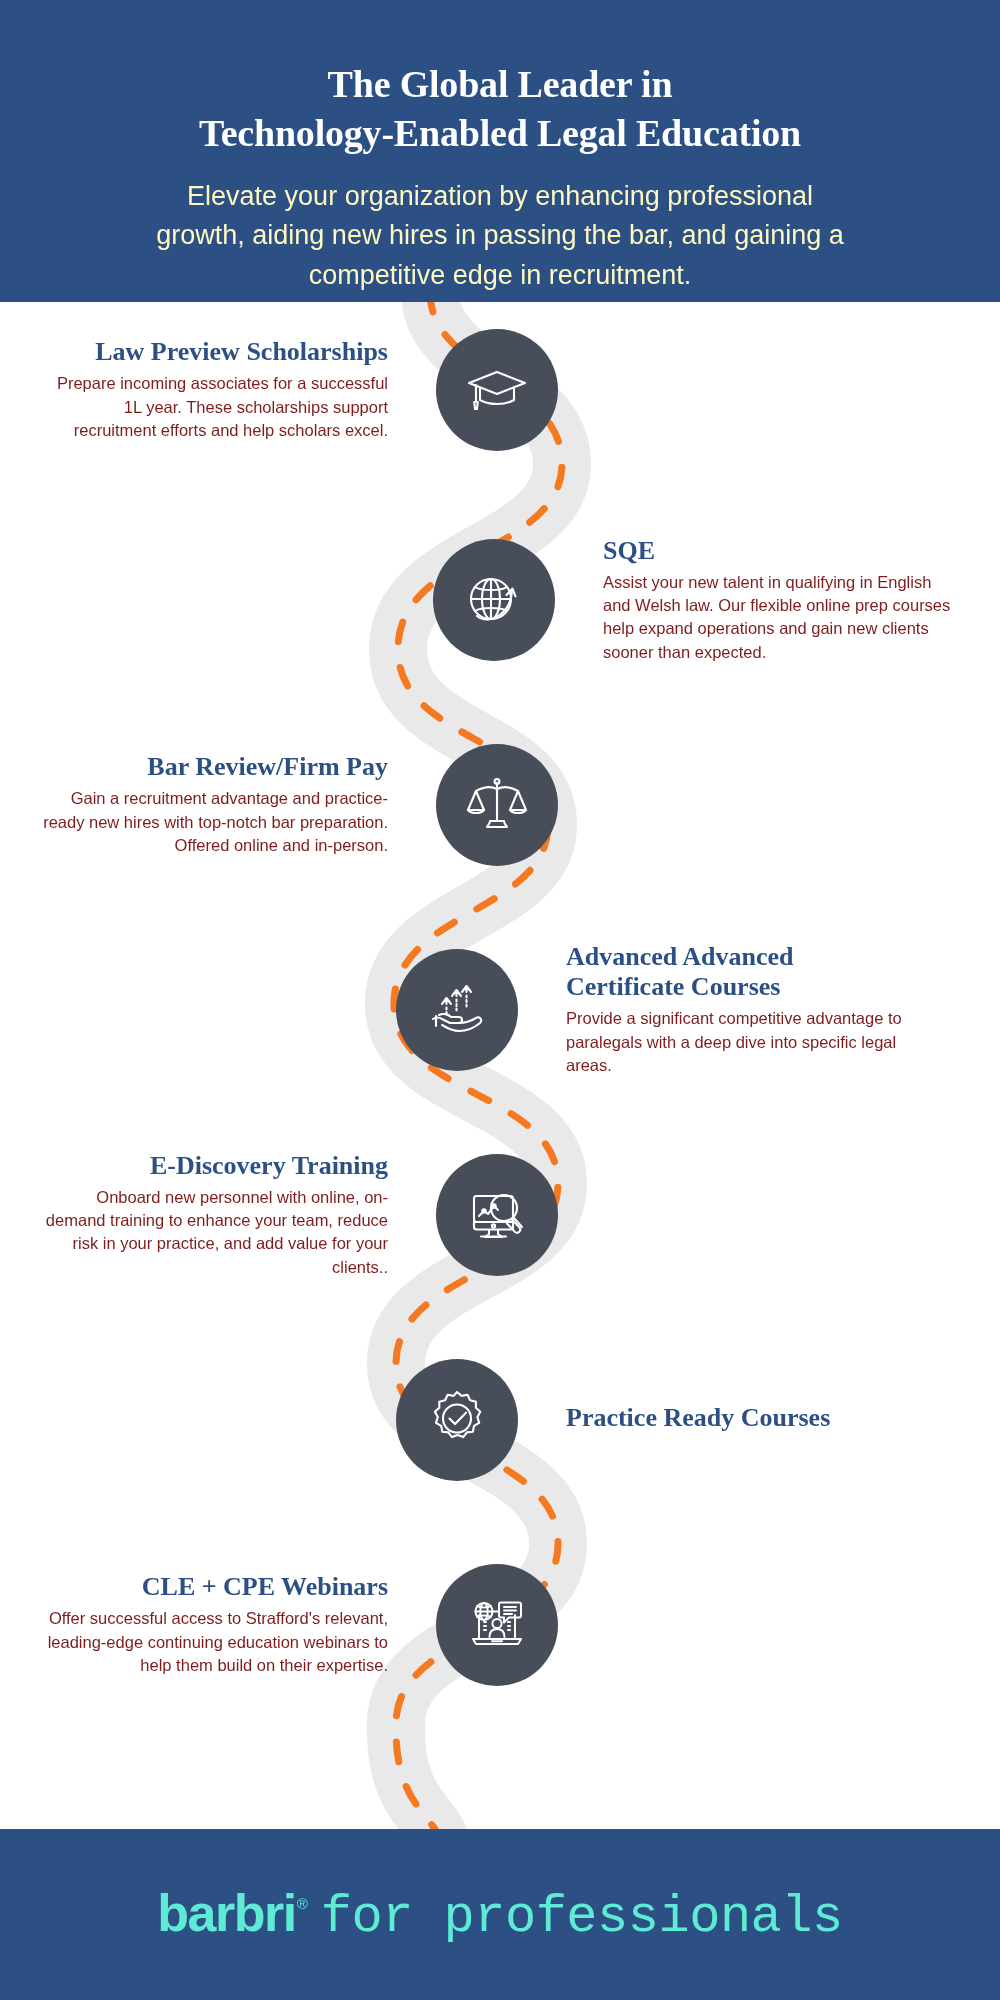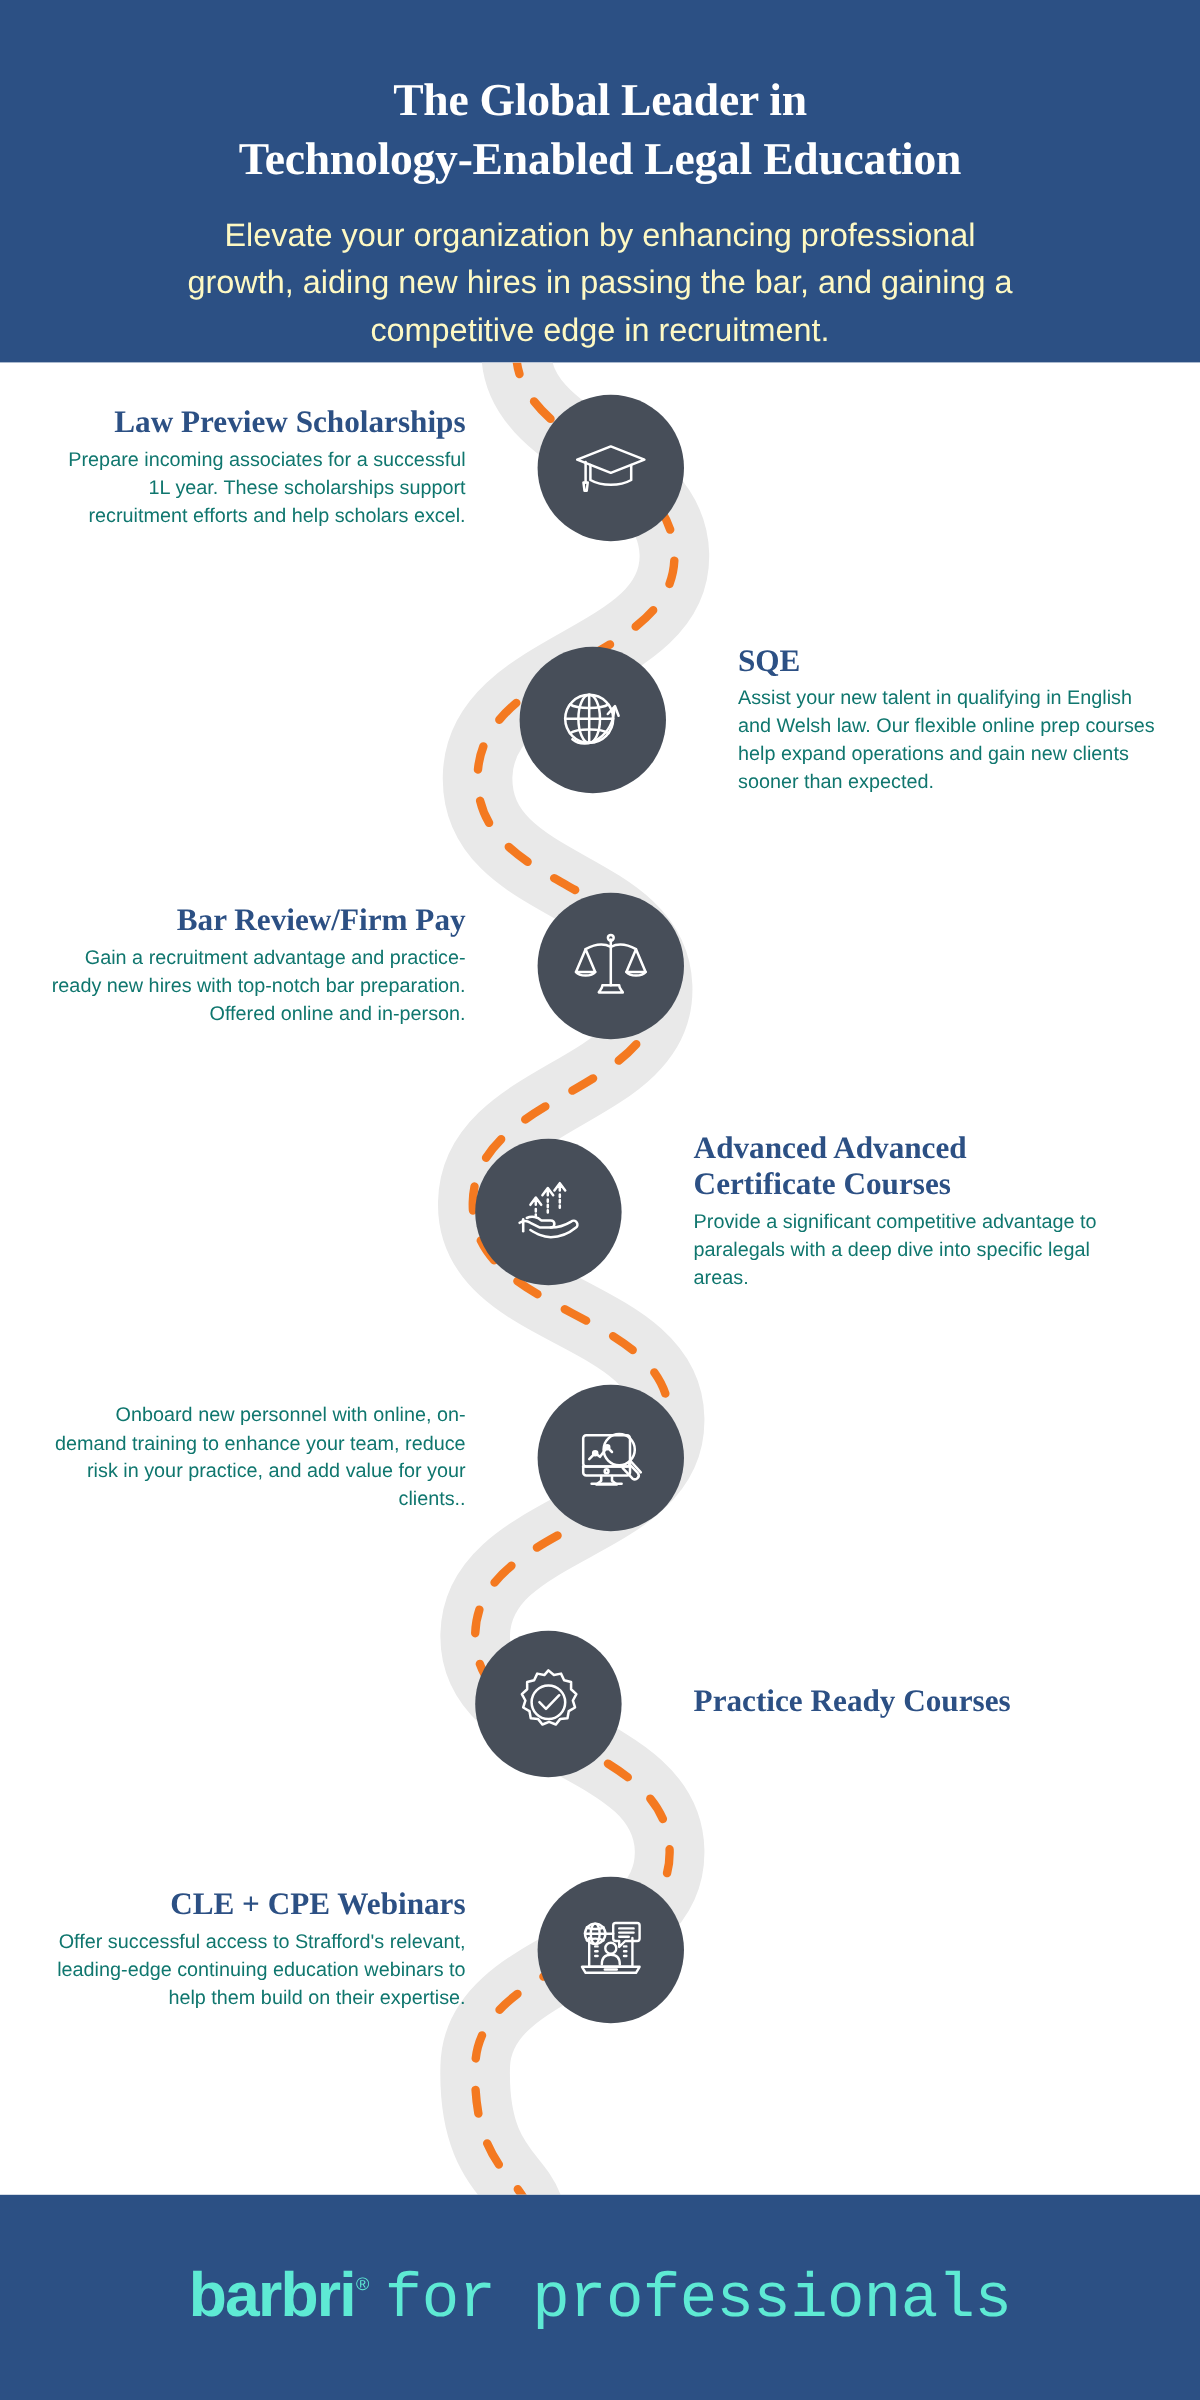--- a/index.html
+++ b/index.html
@@ -72,41 +72,40 @@
     width: 1000px;
     height: 1527px;
   }
 
   .step {
     position: absolute;
     width: 1000px;
     height: 200px;
     display: flex;
     align-items: center;
-    gap: 12px;
   }
 
   .step-text {
     width: 350px;
     display: flex;
     flex-direction: column;
   }
   .step-title {
     font-family: "Liberation Serif", serif;
     font-weight: bold;
     font-size: 26px;
     line-height: 1.15;
     color: #2c5084;
     margin-bottom: 5px;
   }
   .step-body {
     font-family: "Liberation Sans", sans-serif;
     font-size: 16.5px;
     line-height: 1.42;
-    color: #0f766e;
+    color: #7f1d1d;
   }
 
   
   .step.left { flex-direction: row; }
   .step.left .step-text { text-align: right; margin-left: 38px; }
   .step.left .step-icon-slot { margin-left: 48px; }
 
   
   .step.right { flex-direction: row; justify-content: flex-start; }
   .step.right .step-text { text-align: left; margin-left: 48px; }
@@ -278,20 +277,21 @@
         </div>
       </div>
       <div class="step-text">
         <div class="step-title">Advanced Advanced Certificate Courses</div>
         <div class="step-body">Provide a significant competitive advantage to paralegals with a deep dive into specific legal areas.</div>
       </div>
     </div>
 
     <div class="step left" style="top:813px;">
       <div class="step-text">
+        <div class="step-title">E-Discovery Training</div>
         <div class="step-body">Onboard new personnel with online, on-demand training to enhance your team, reduce risk in your practice, and add value for your clients..</div>
       </div>
       <div class="step-icon-slot">
         <div class="icon-circle">
           <svg width="64" height="64" viewBox="0 0 64 64" fill="none" stroke="#ffffff" stroke-width="2.1" stroke-linecap="round" stroke-linejoin="round">
             <rect x="9" y="13" width="39" height="26" rx="2.5"></rect>
             <path d="M9 39 h39"></path>
             <path d="M9 39 v5 a2.5 2.5 0 0 0 2.5 2.5 h34 a2.5 2.5 0 0 0 2.5 -2.5 v-5"></path>
             <circle cx="28.5" cy="43" r="1.6"></circle>
             <path d="M24 47 v4 l-4 3 h17 l-4 -3 v-4"></path>

